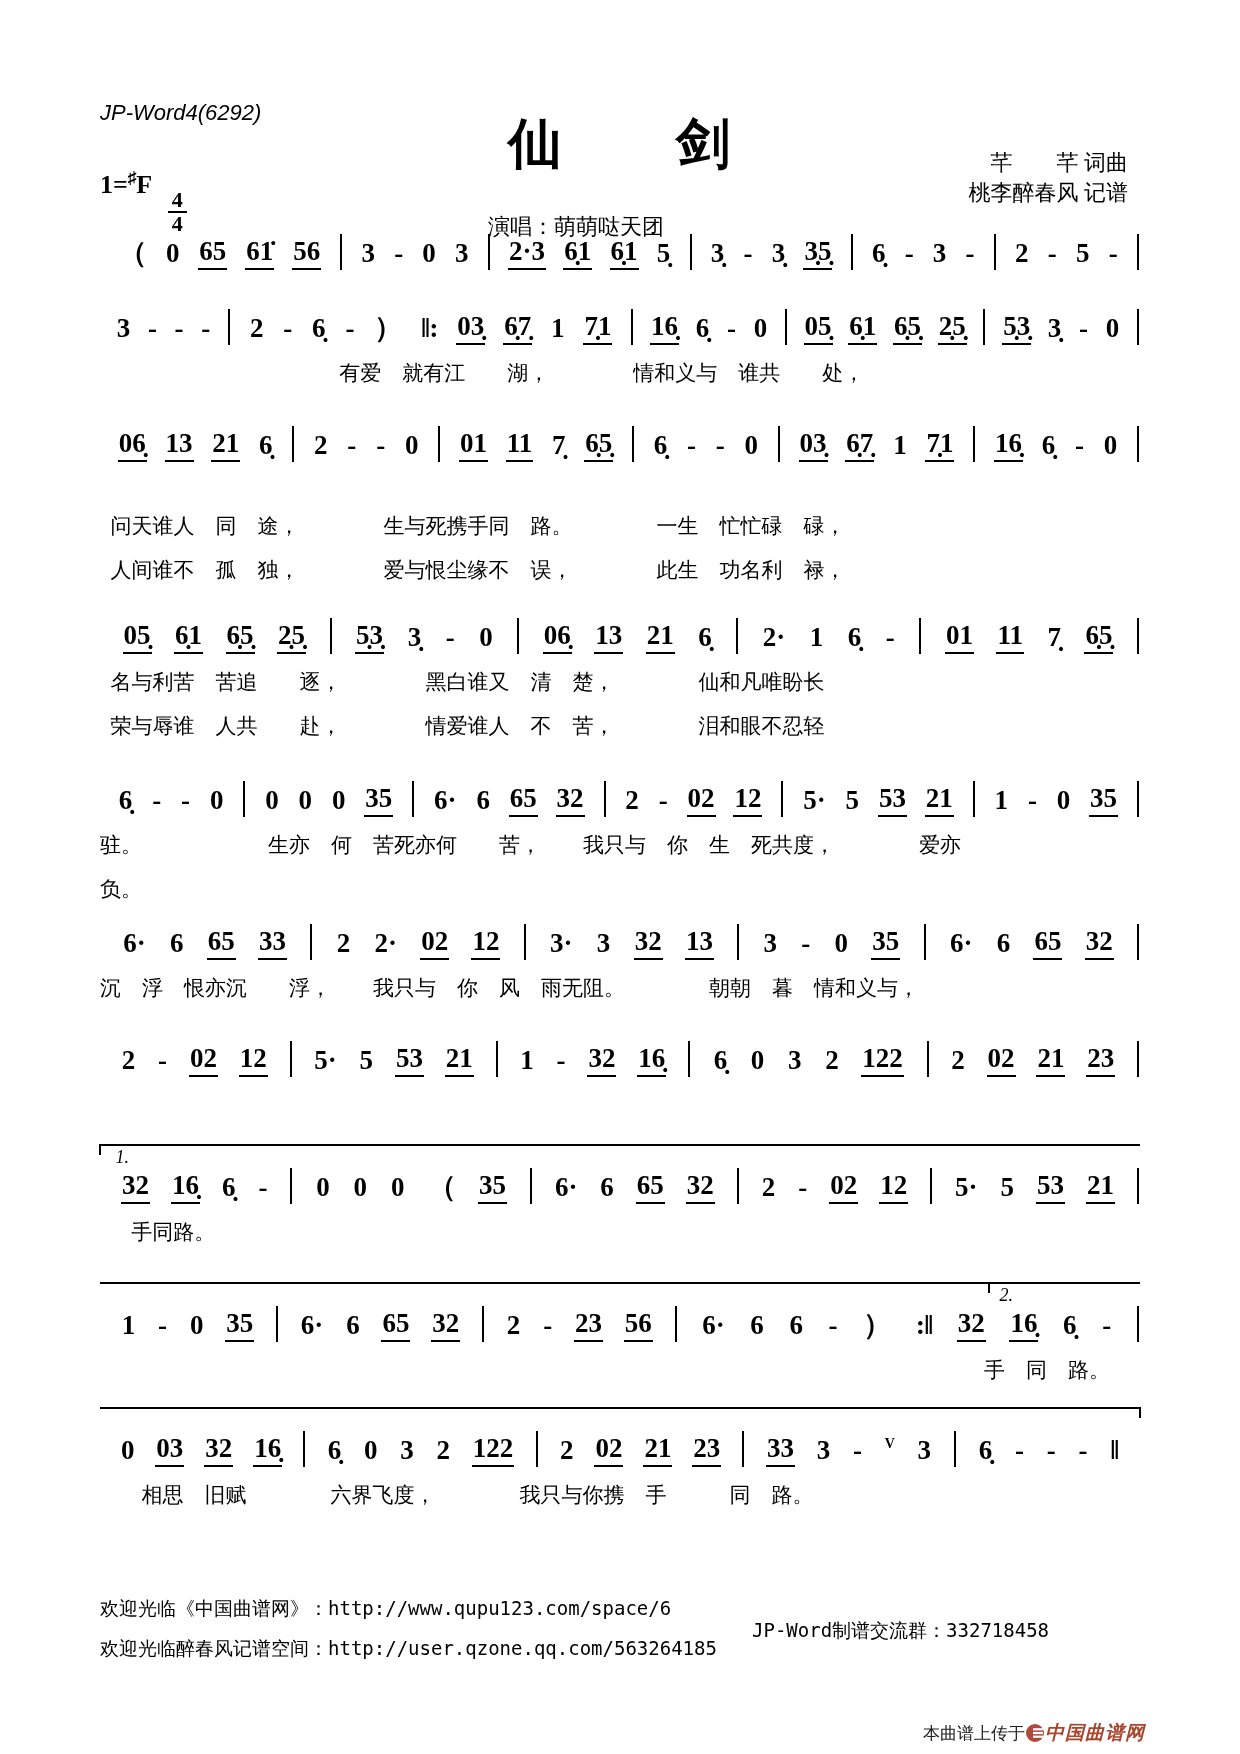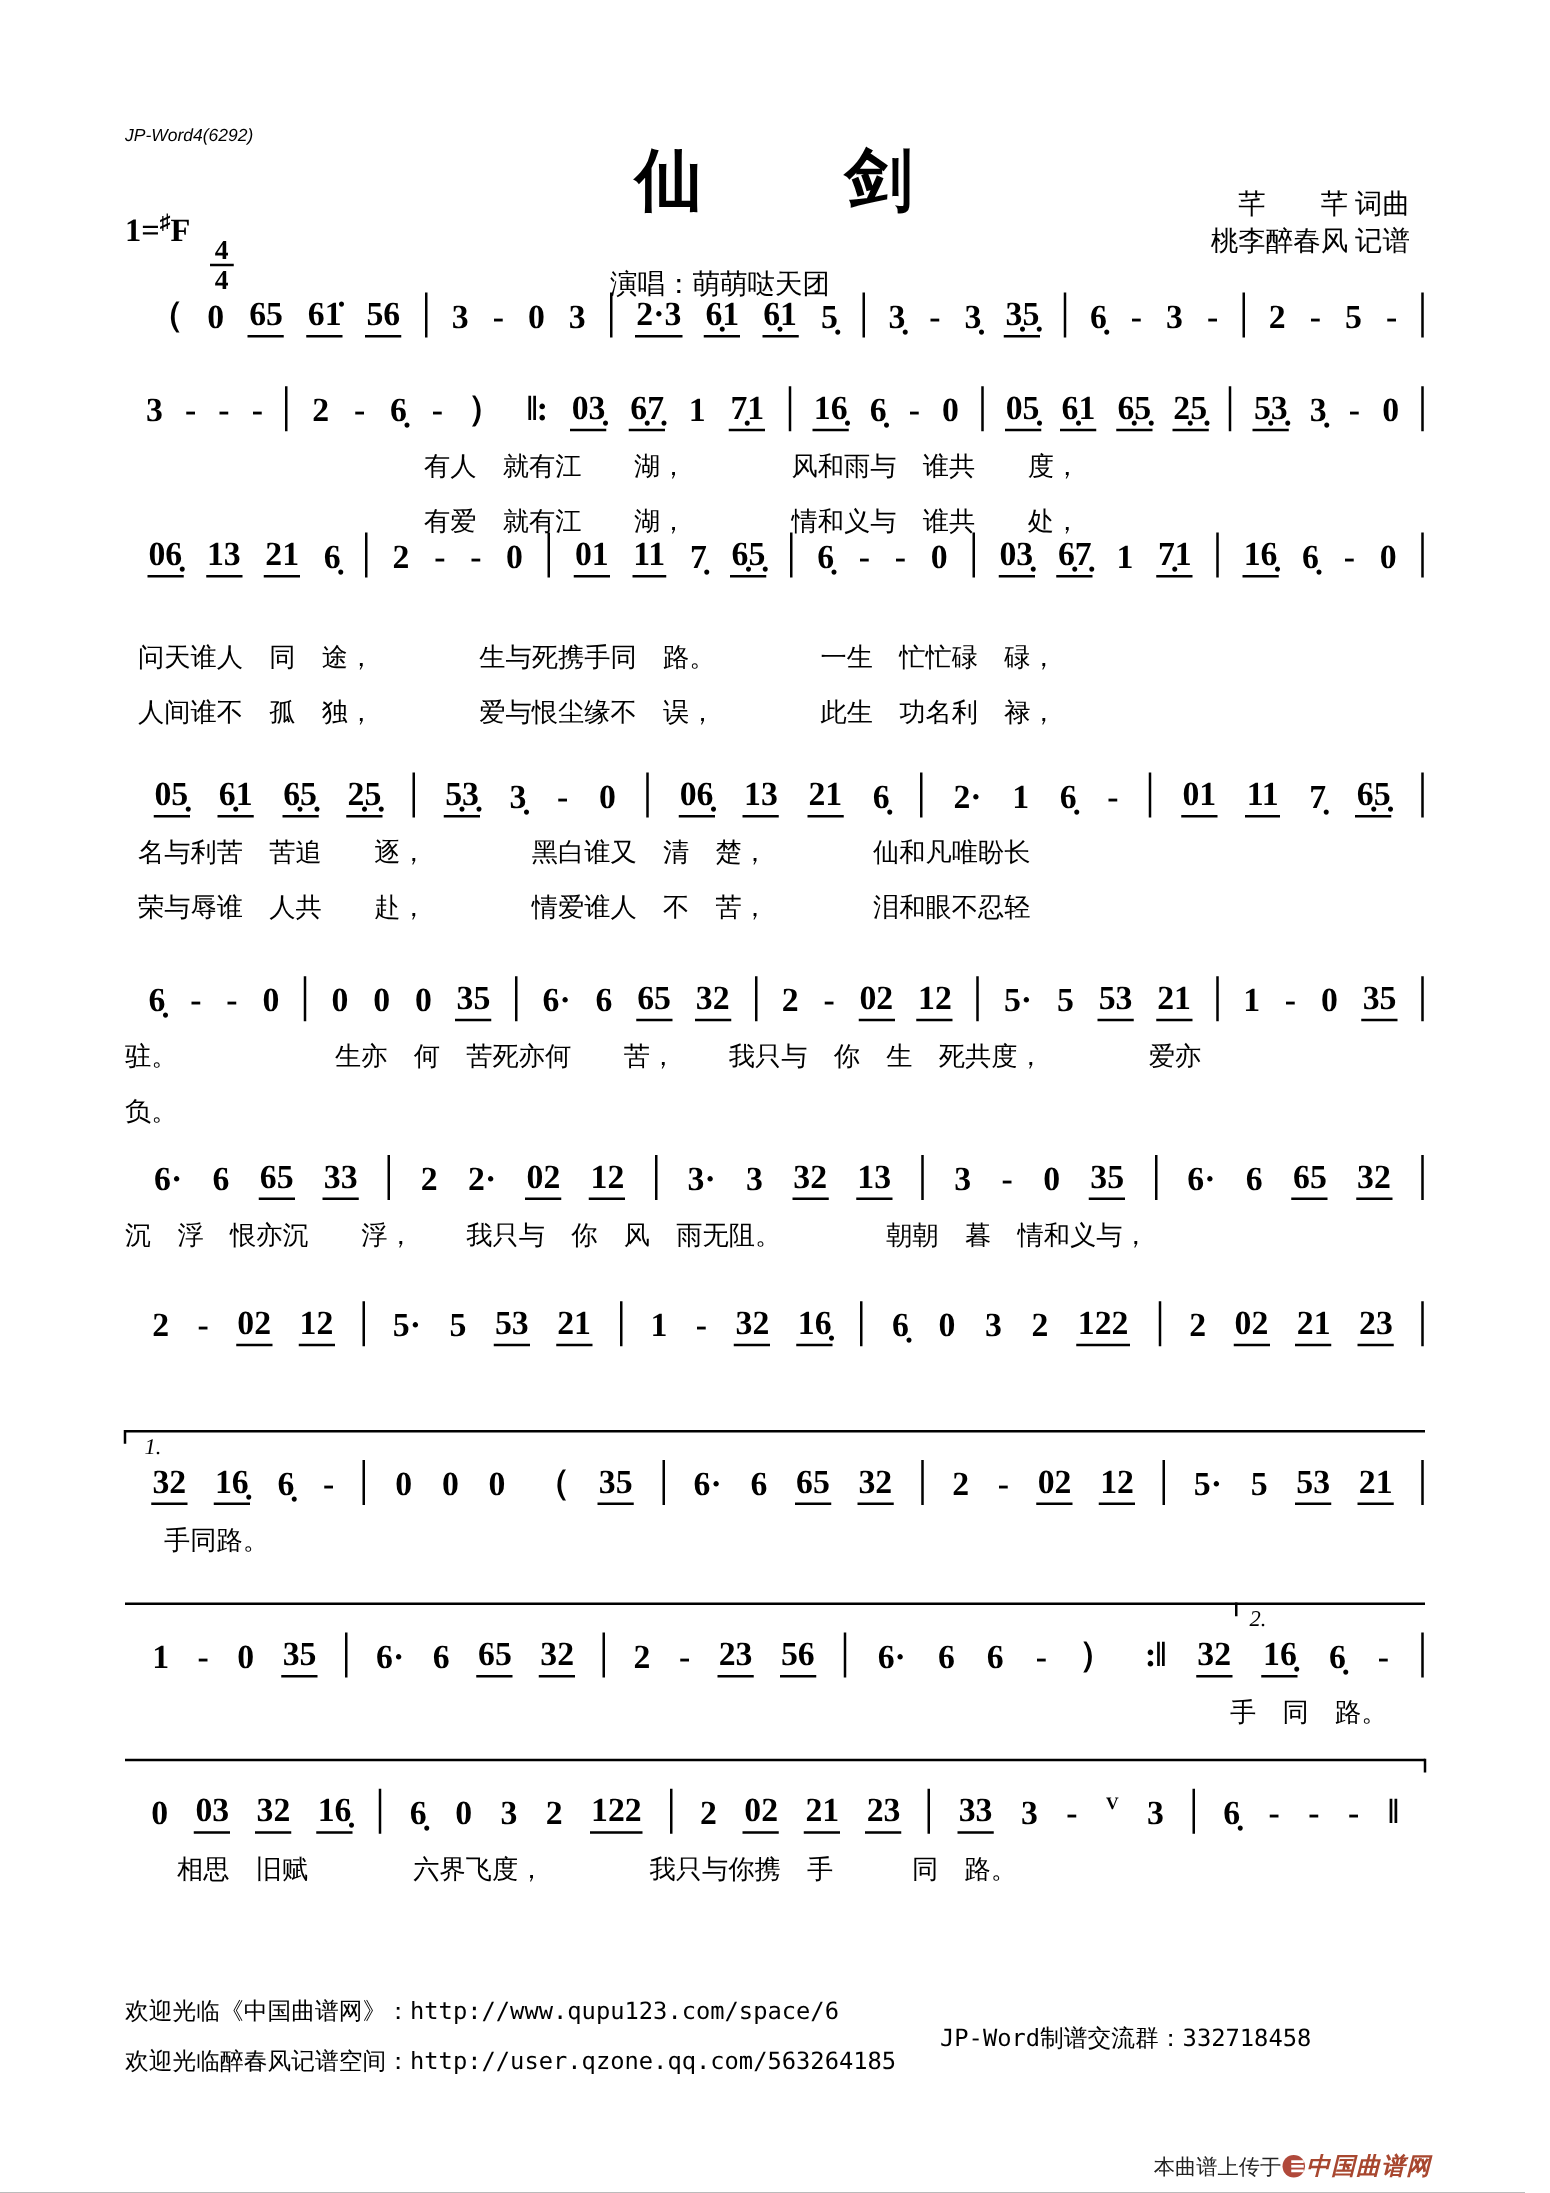--- a/index.html
+++ b/index.html
@@ -4,21 +4,21 @@
 <style>
   * { margin:0; padding:0; box-sizing:border-box; }
   html,body { background:#888; }
   .page {
     position:relative; width:1240px; height:1754px; background:#ffffff;
     font-family:"Liberation Serif", serif; color:#000; overflow:hidden;
     margin:0 auto;
   }
   
   .generator { position:absolute; left:100px; top:100px; font-family:"Liberation Sans",sans-serif;
-    font-style:italic; font-size:14px; }
+    font-style:italic; font-size:22px; }
   .title { position:absolute; left:0; right:0; top:108px; text-align:center;
     font-size:54px; font-weight:bold; letter-spacing:2px; }
   .credit-block { position:absolute; right:112px; top:148px; text-align:right;
     font-size:22px; line-height:30px; }
   .performer { position:absolute; left:488px; top:180px; font-size:22px;margin-top:32px; }
   .keysig { position:absolute; left:100px; top:168px; font-weight:bold; font-size:26px; }
   .keysig .acc { font-size:17px; vertical-align:super; font-weight:bold; }
   .keysig .frac { display:inline-flex; flex-direction:column; vertical-align:-14px;
     margin-left:10px; text-align:center; font-size:22px; line-height:22px; }
   .keysig .frac .num { border-bottom:2px solid #000; padding:0 4px; }
@@ -156,21 +156,20 @@
           </div>
           <div class="barline"></div>
           <div class="measure" style="flex-grow: 4;">
             <span class="note beam">5̣3̣</span>
             <span class="note">3̣</span>
             <span class="note">-</span>
             <span class="note">0</span>
           </div>
           <div class="barline"></div>
         </div>
-        <div class="lyric-line" style="padding-left: 23%;">有人　就有江　　湖，　　　　风和雨与　谁共　　度，</div>
         <div class="lyric-line" style="padding-left: 23%;">有爱　就有江　　湖，　　　　情和义与　谁共　　处，</div>
       </div>
       <div class="system" style="top: 420px;">
         <div class="notation-row">
           <div class="measure" style="flex-grow: 4;">
             <span class="note beam">06̣</span>
             <span class="note beam">13</span>
             <span class="note beam">21</span>
             <span class="note">6̣</span>
           </div>

